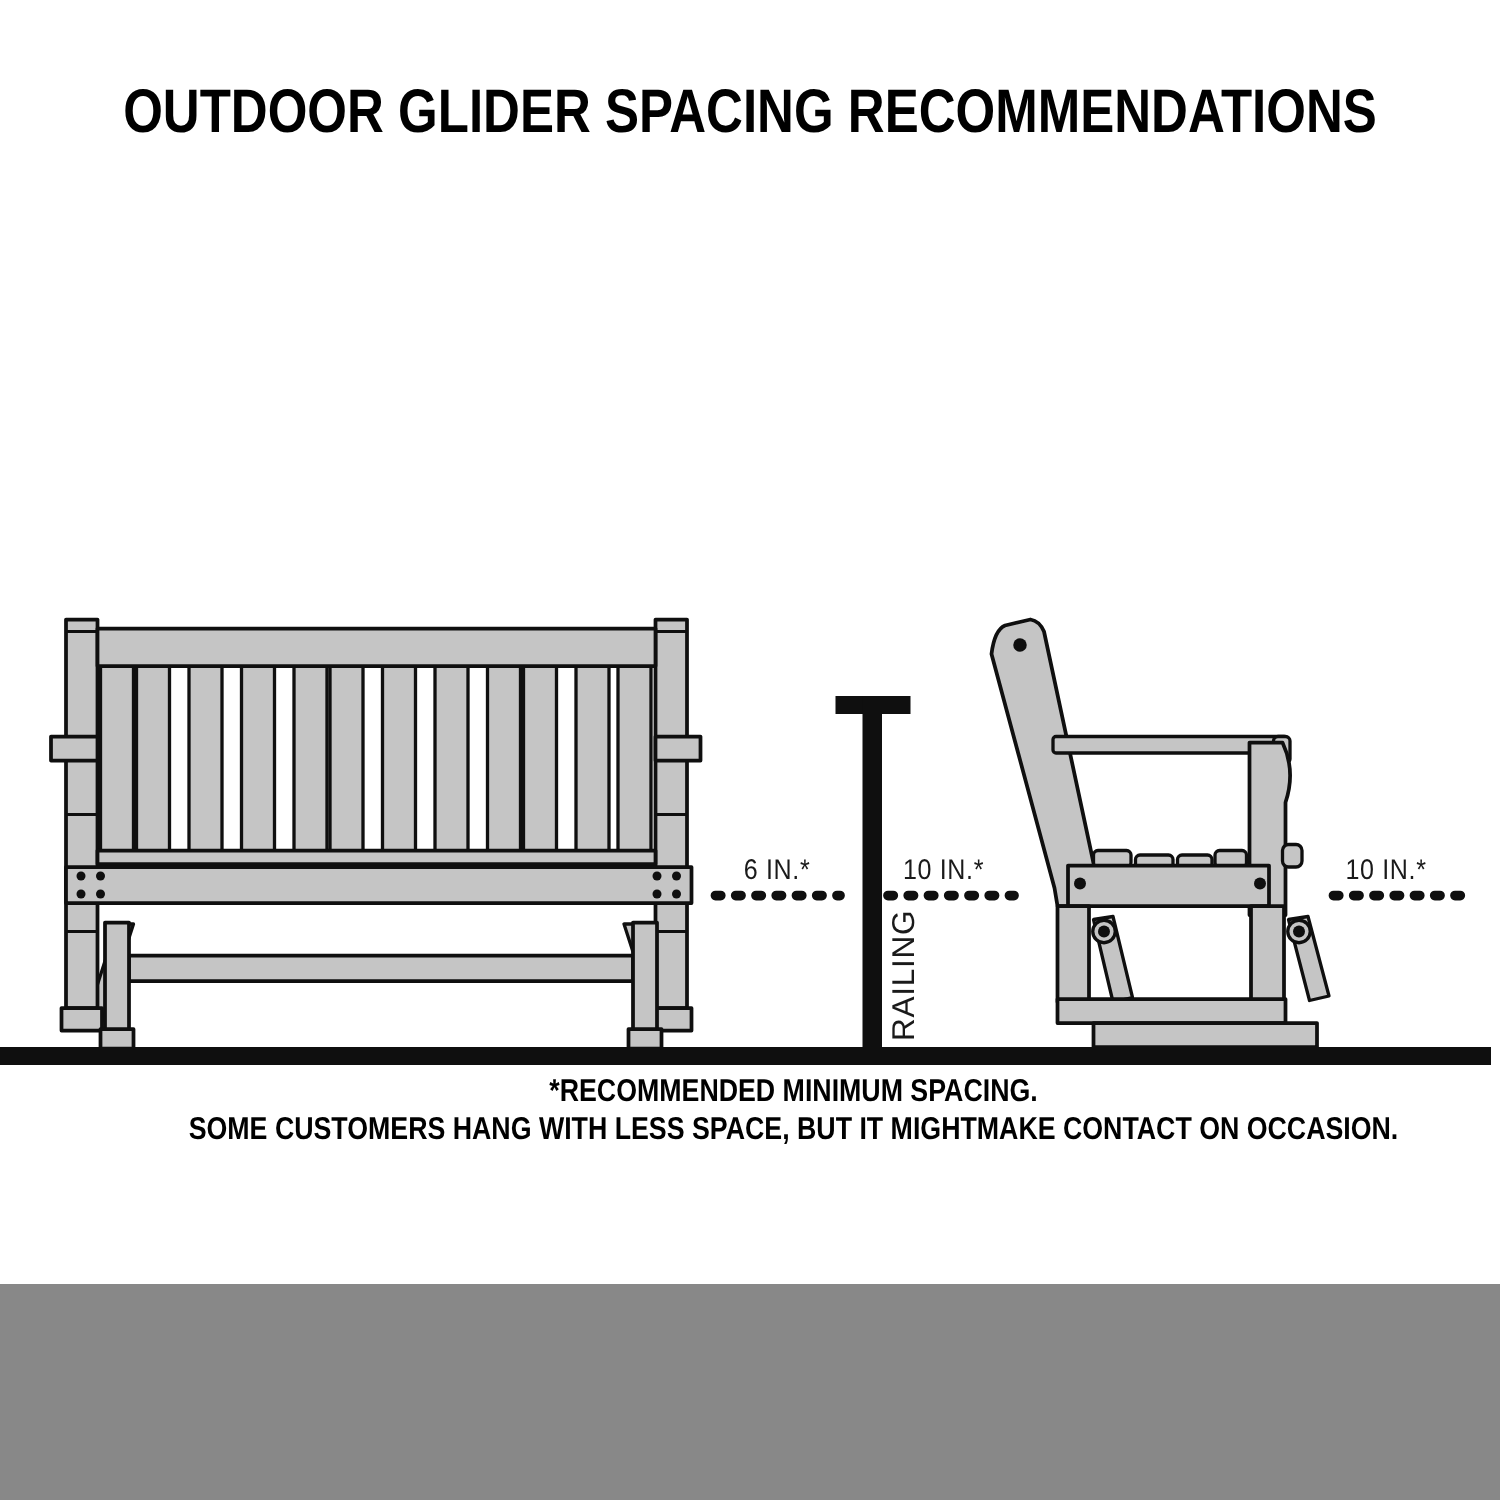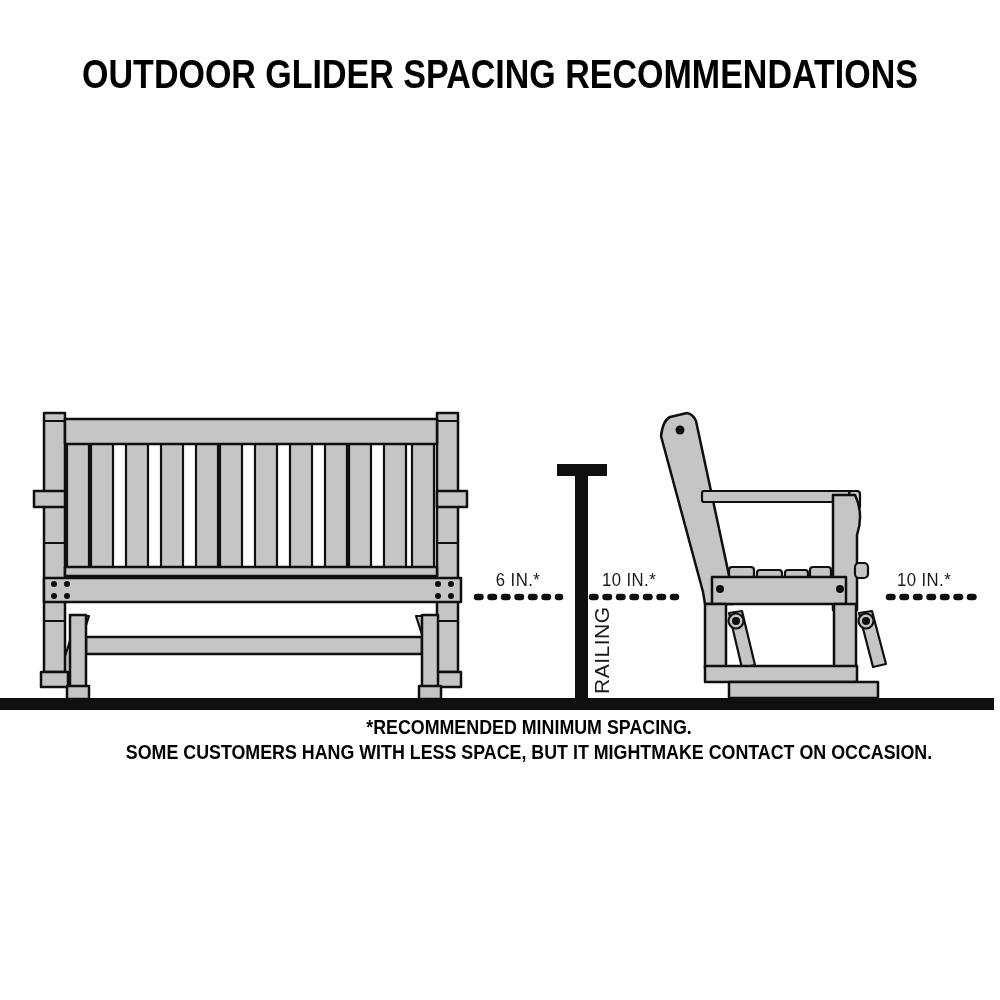--- a/index.html
+++ b/index.html
@@ -4,21 +4,21 @@
 <style>
   :root{
     --background:#ffffff;
     --furniture-fill:#c5c5c5;
     --outline:#0f0f0f;
     --text:#000000;
     --label-text:#1a1a1a;
   }
   html,body{margin:0;padding:0;background:#888;}
   .canvas{
-    position:relative;width:1000px;height:1000px;margin:0 auto;
+    position:relative;width:1000px;height:856px;margin:0 auto;
     background:var(--background);
     font-family:"Liberation Sans",sans-serif;
     overflow:hidden;
   }
   svg{display:block;width:1000px;height:1000px;}
   .shape{fill:var(--furniture-fill);stroke:var(--outline);stroke-width:2.5;stroke-linejoin:round;}
   .thin{stroke-width:2.2;}
   .solid{fill:var(--outline);stroke:none;}
   .edge{stroke:var(--outline);stroke-width:2;fill:none;}
   .dotline{stroke:var(--outline);stroke-width:6.5;stroke-linecap:round;stroke-dasharray:3.5 10;fill:none;}

